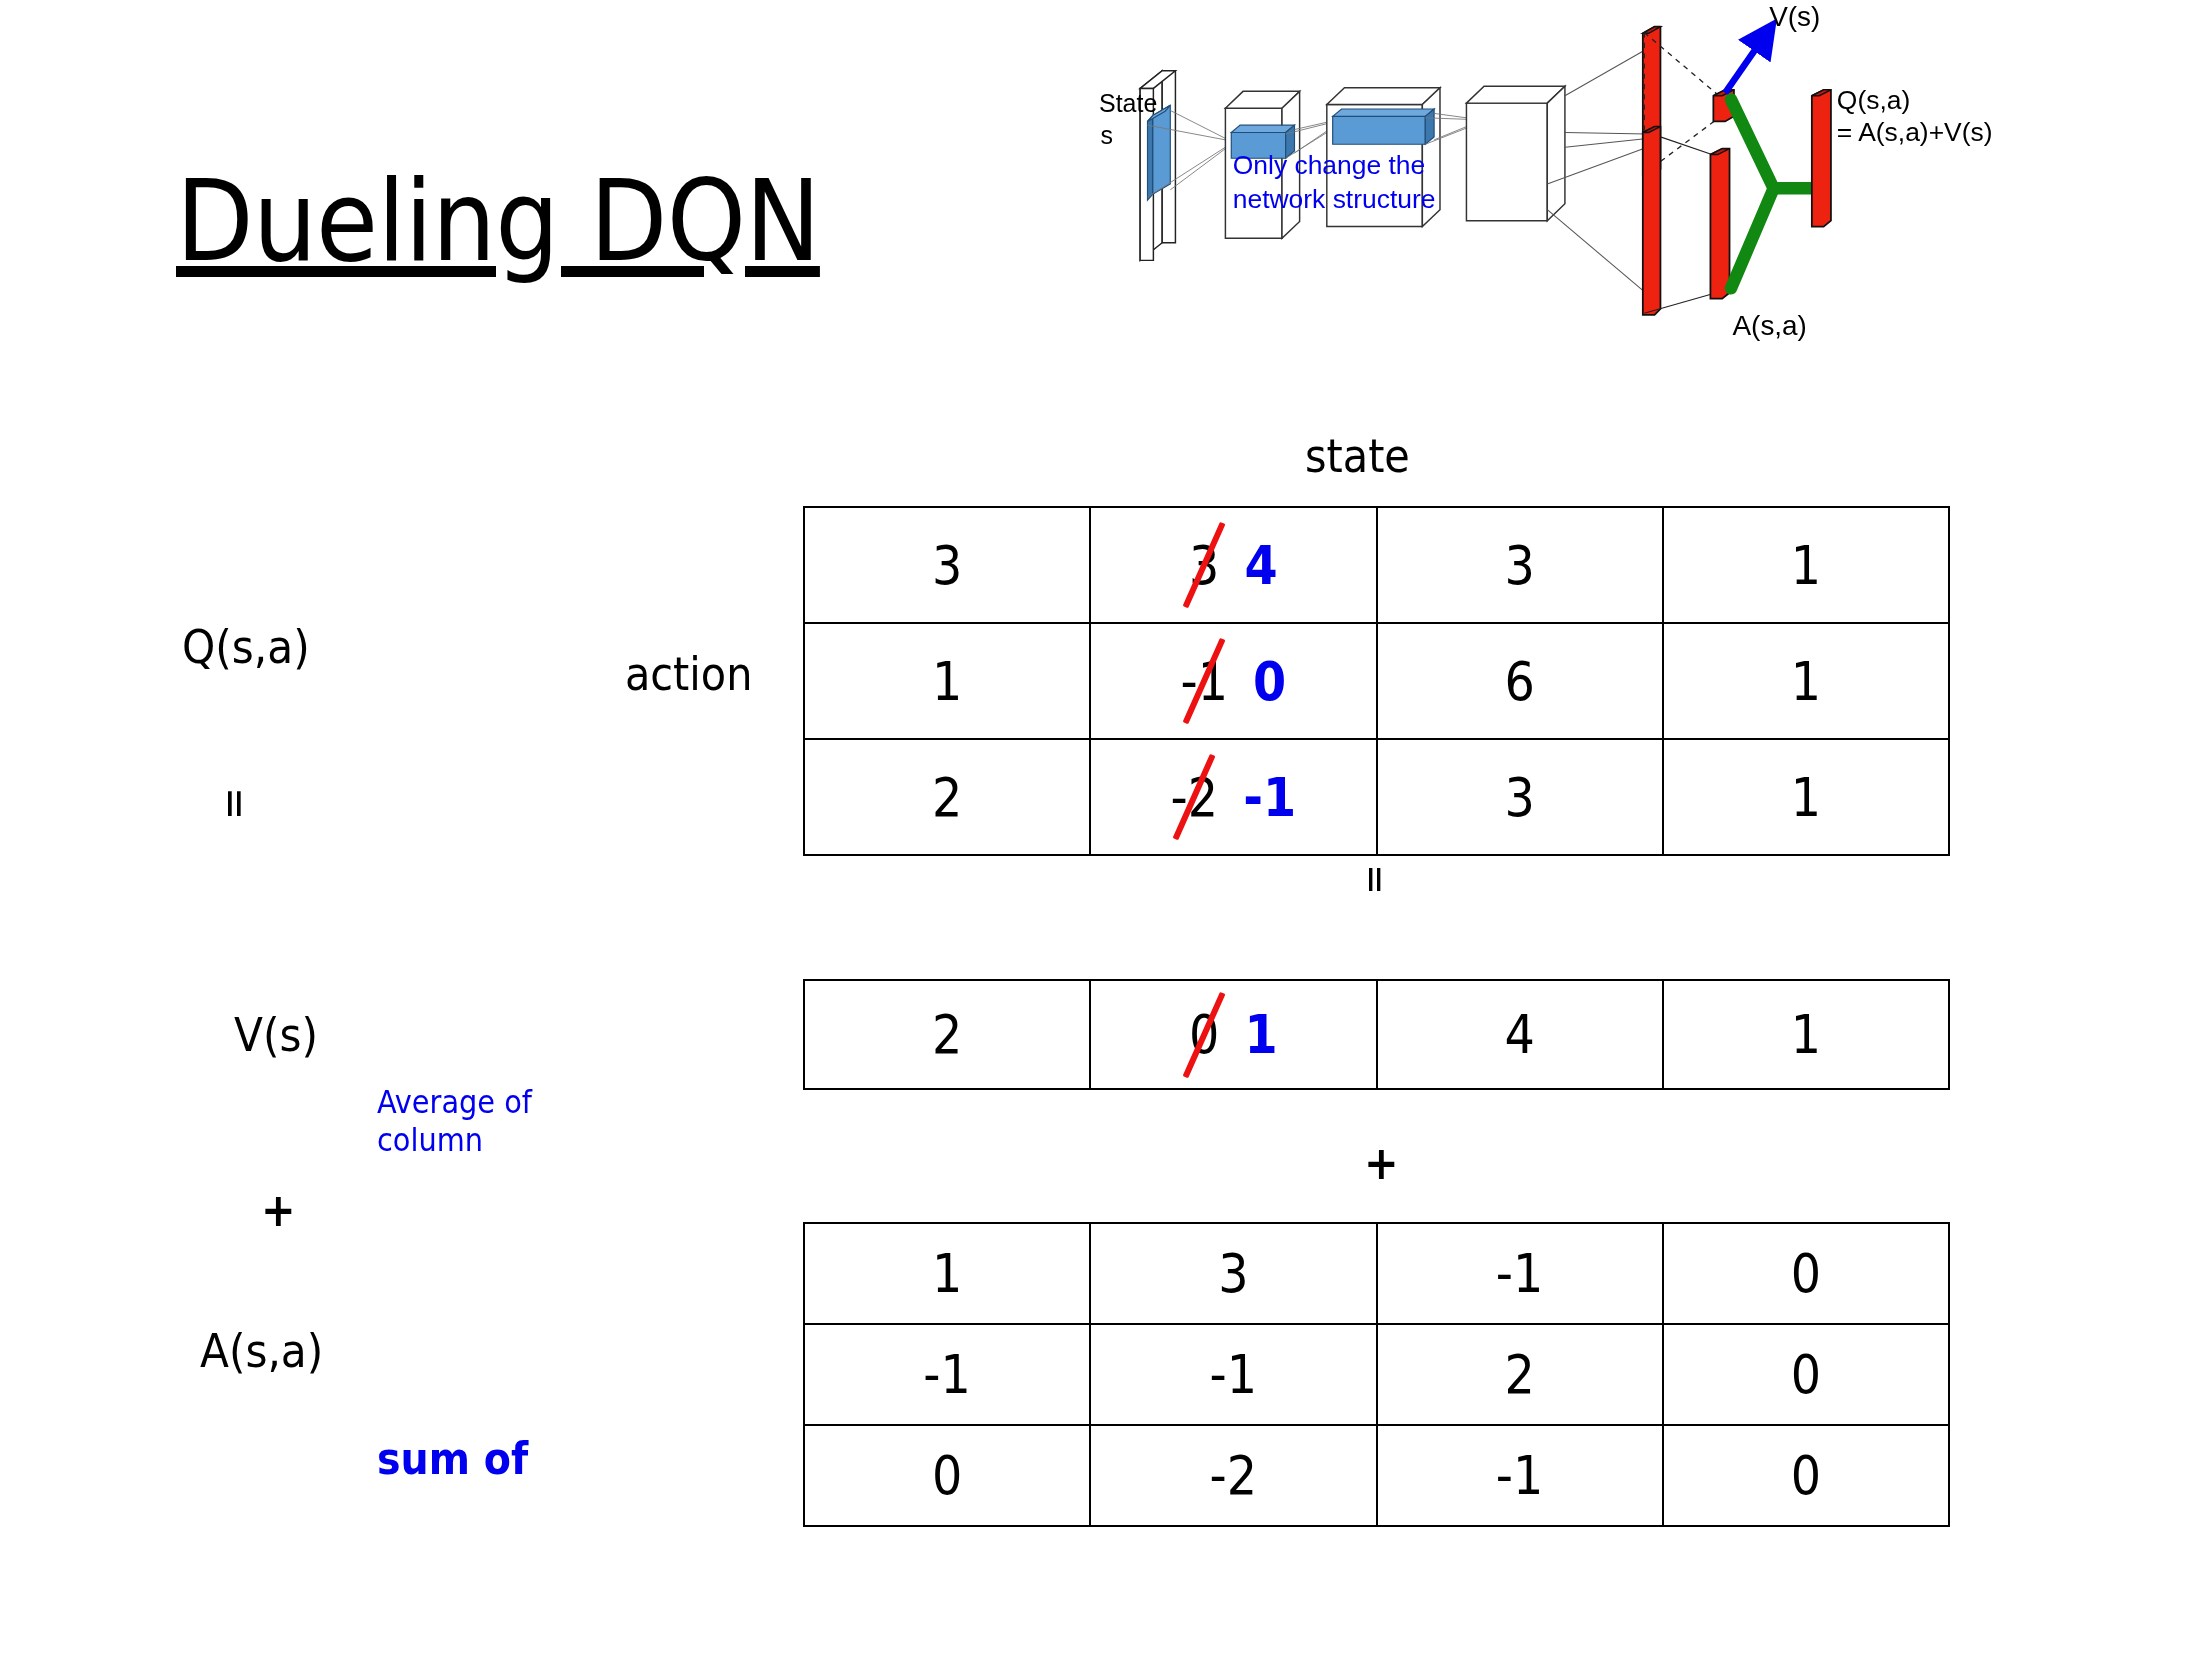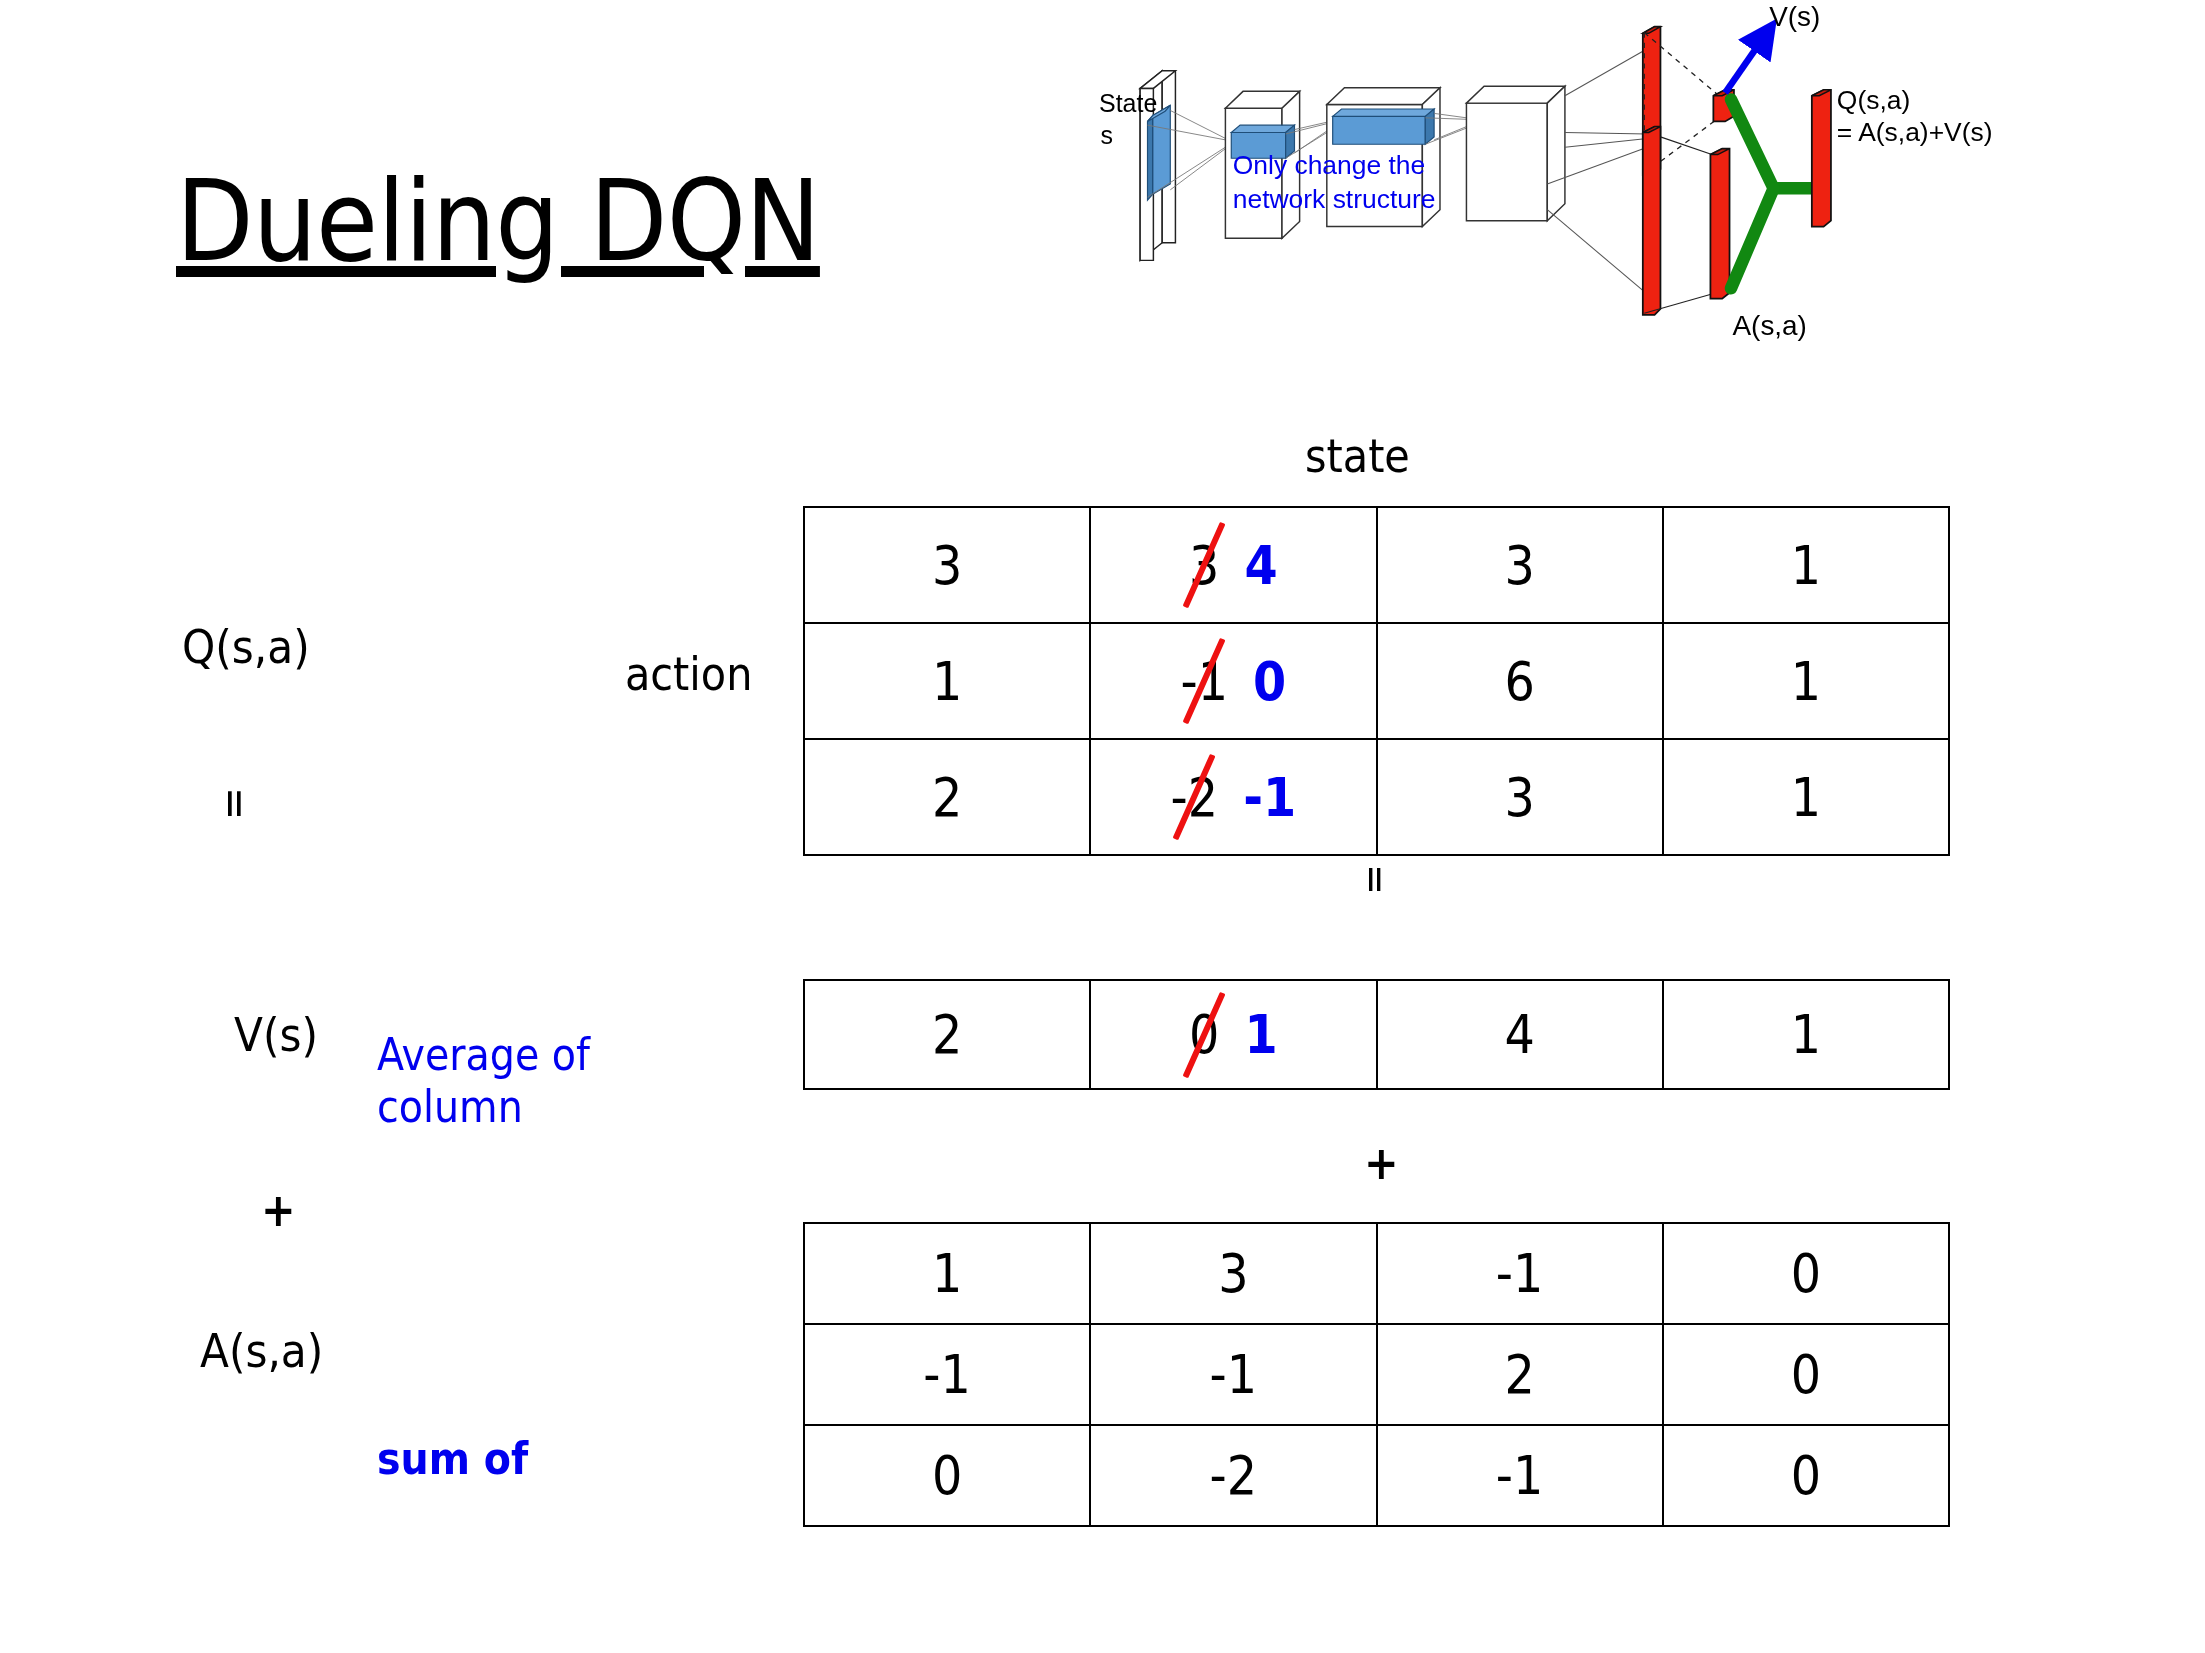--- a/index.html
+++ b/index.html
@@ -29,21 +29,21 @@
   #lbl-action  {left:581px;  top:647px;  font-size:46px;margin-left:44px;}
   #lbl-q       {left:182px;  top:619px;  font-size:47px;}
   #lbl-v       {left:234px;  top:1007px; font-size:47px;}
   #lbl-a       {left:200px;  top:1323px; font-size:47px;}
 
   #lbl-eq1{left:261px; top:787px;  font-size:44px; transform:rotate(90deg); transform-origin:left top; letter-spacing:0;}
   #lbl-plus1{left:261px; top:1183px; font-size:46px; font-weight:600;}
   #lbl-eq2{left:1400px; top:864px;  font-size:41px; transform:rotate(90deg); transform-origin:left top;}
   #lbl-plus2{left:1364px; top:1136px; font-size:46px; font-weight:600;}
 
-  #note-avg{left:377px; top:1029px; font-size:44px; line-height:1.18; width:353px;}
+  #note-avg{left:377px; top:1084px; font-size:32px; line-height:1.18; width:353px;}
   #note-sum{left:377px; top:1433px; font-size:44px; line-height:1.18; width:382px;font-weight:bold;}
 
   
   .grid{position:absolute; border-collapse:collapse; table-layout:fixed;}
   .grid td{
     border:2.2px solid #000; text-align:center; vertical-align:middle;
     font-size:53px; font-family:"DejaVu Sans Condensed","Liberation Sans",sans-serif;
     padding:0; position:relative; width:284px;
   }
   #tbl-q{left:803px; top:506px;  width:1147px;}

